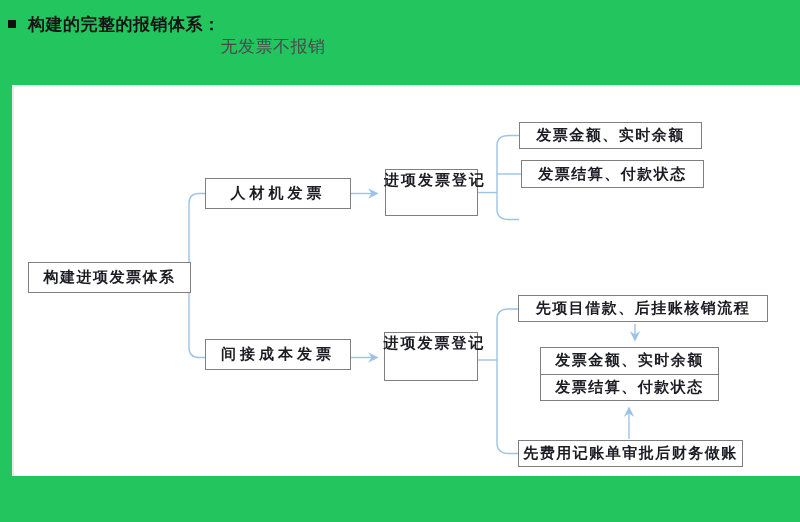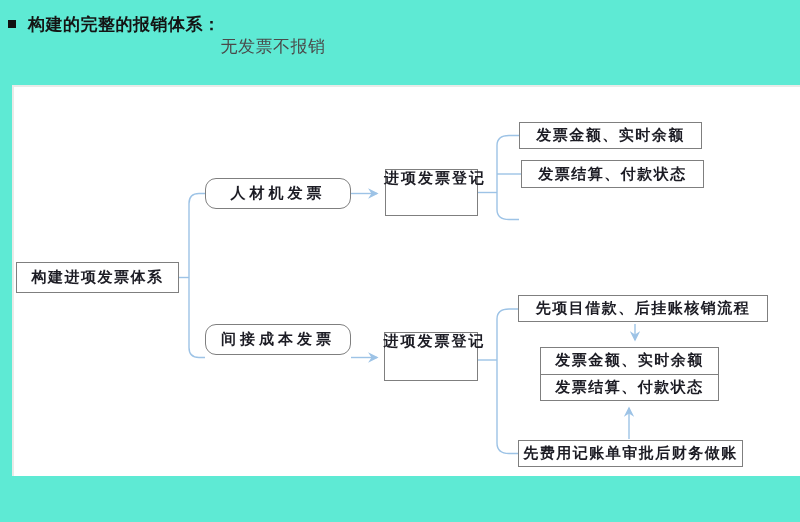--- a/index.html
+++ b/index.html
@@ -1,16 +1,16 @@
 <!DOCTYPE html>
 <html style="--connector: #9dc3e6; --box_border: #7f7f7f; --panel_border: #e9ebe8; --text: #1c1c24;"><head>
 <meta charset="utf-8">
 <style>
   html,body{margin:0;padding:0;background:#fff;}
-  #page{position:relative;width:800px;height:522px;background:#5eead4;overflow:hidden;
+  #page{position:relative;width:800px;height:522px;background:#22c55e;overflow:hidden;
         font-family:"Liberation Sans",sans-serif;}
 
   
   #title-row{position:absolute;left:8px;top:12px;height:24px;display:flex;align-items:center;}
   #bullet{width:8px;height:8px;background:#111;display:inline-block;margin-right:12px;}
   .title-bold{font-size:17px;font-weight:bold;color:#141414;letter-spacing:0.5px;}
   .title-note{font-size:17px;font-weight:normal;color:#4a4a4a;letter-spacing:0.5px;margin-top:44px;}
 
   
   #panel{position:absolute;left:12px;top:85px;width:788px;height:389px;
@@ -18,33 +18,33 @@
          background:#fff;}
 
   
   svg#wires{position:absolute;left:0;top:0;z-index:1;}
   .conn{stroke:var(--connector);stroke-width:1.4;fill:none;}
   #arrowhead path{fill:var(--connector);}
 
   
   .node{position:absolute;z-index:2;background:#fff;border:1.5px solid var(--box_border);
         display:flex;align-items:center;justify-content:center;box-sizing:border-box;
-        font-family:Liberation Mono, monospace;font-weight:bold;
+        font-family:Liberation Serif, serif;font-weight:bold;
         font-size:15px;color:var(--text);white-space:nowrap;}
-  .node.cat{letter-spacing:4px;border-radius:11px;}
+  .node.cat{letter-spacing:4px;}
   .node.reg{flex-direction:row;align-items:flex-start;justify-content:center;
             padding-left:7px;line-height:20px;letter-spacing:2px;}
   .node.leaf{letter-spacing:1.5px;}
-  #node-root{left:16px;top:262px;width:163px;height:31px;font-size:15px;letter-spacing:1.5px;}
+  #node-root{left:28px;top:262px;width:163px;height:31px;font-size:15px;letter-spacing:1.5px;}
   #node-cat-top{left:205px;top:178px;width:146px;height:31px;}
   #node-reg-top{left:385px;top:169px;width:93px;height:47px;}
   #leaf-t1{left:519px;top:122px;width:183px;height:27px;}
   #leaf-t2{left:521px;top:160px;width:183px;height:28px;}
   #leaf-t3{left:517px;top:206px;width:251px;height:27px;}
-  #node-cat-bottom{left:205px;top:324px;width:146px;height:31px;}
+  #node-cat-bottom{left:205px;top:339px;width:146px;height:31px;}
   #node-reg-bottom{left:384px;top:332px;width:94px;height:49px;}
   #proc-top{left:518px;top:295px;width:250px;height:27px;}
   #proc-bottom{left:518px;top:440px;width:225px;height:27px;}
   #result-box{left:540px;top:347px;width:179px;height:54px;flex-direction:column;
               padding:0;align-items:stretch;}
   #result-box .rrow{flex:1;display:flex;align-items:center;justify-content:center;
                     letter-spacing:1.5px;}
   #result-box .rrow:first-child{border-bottom:1.5px solid var(--box_border);}
 </style>
 </head>

